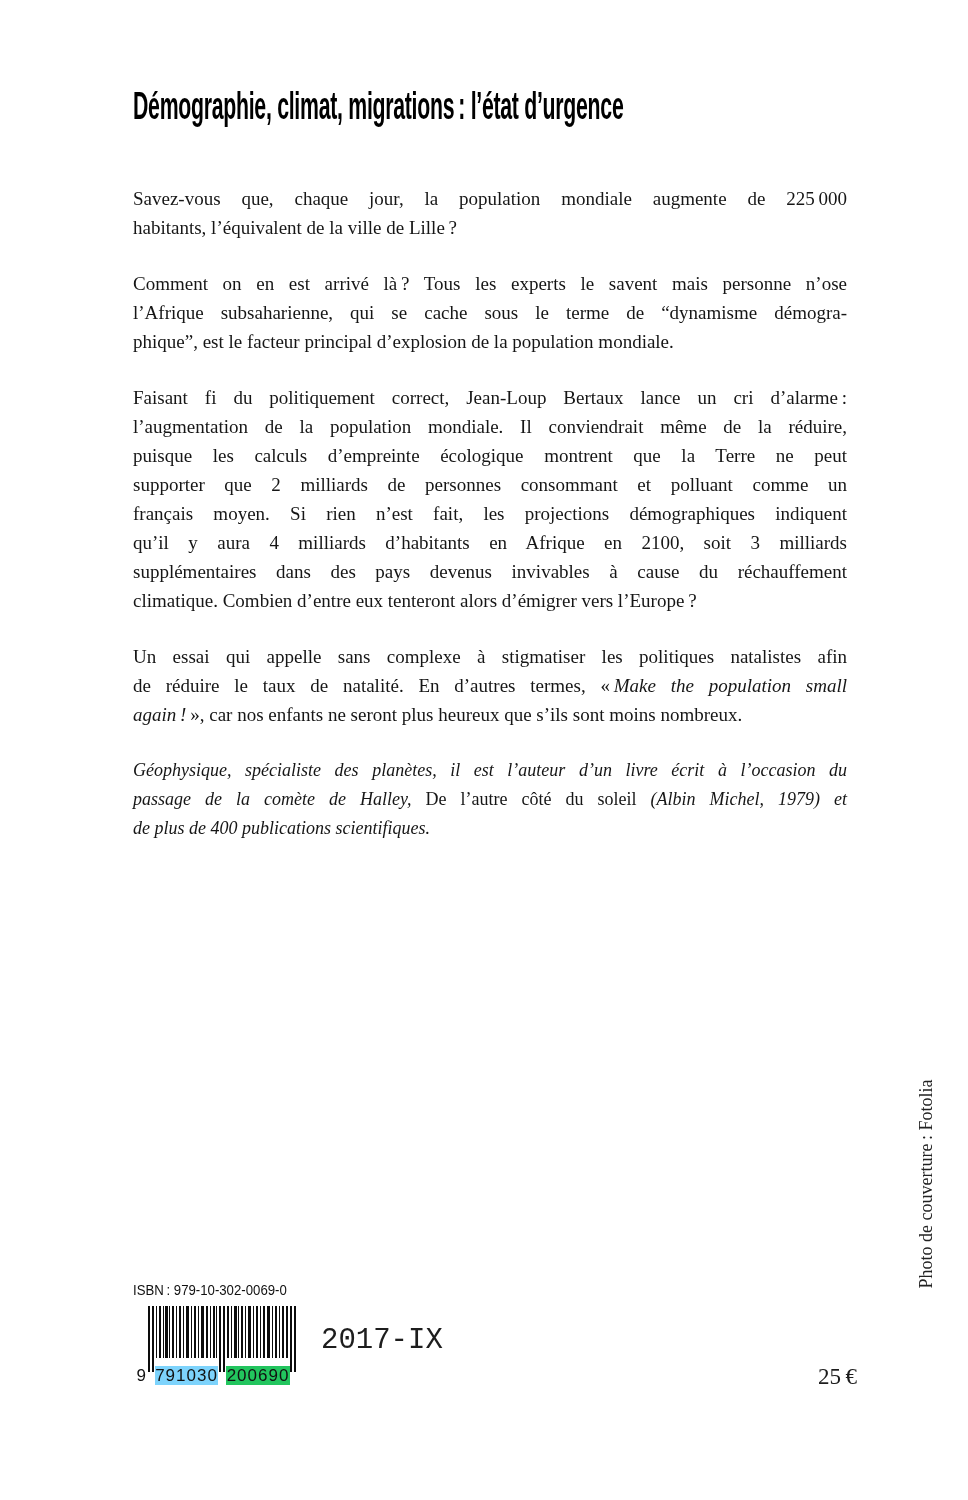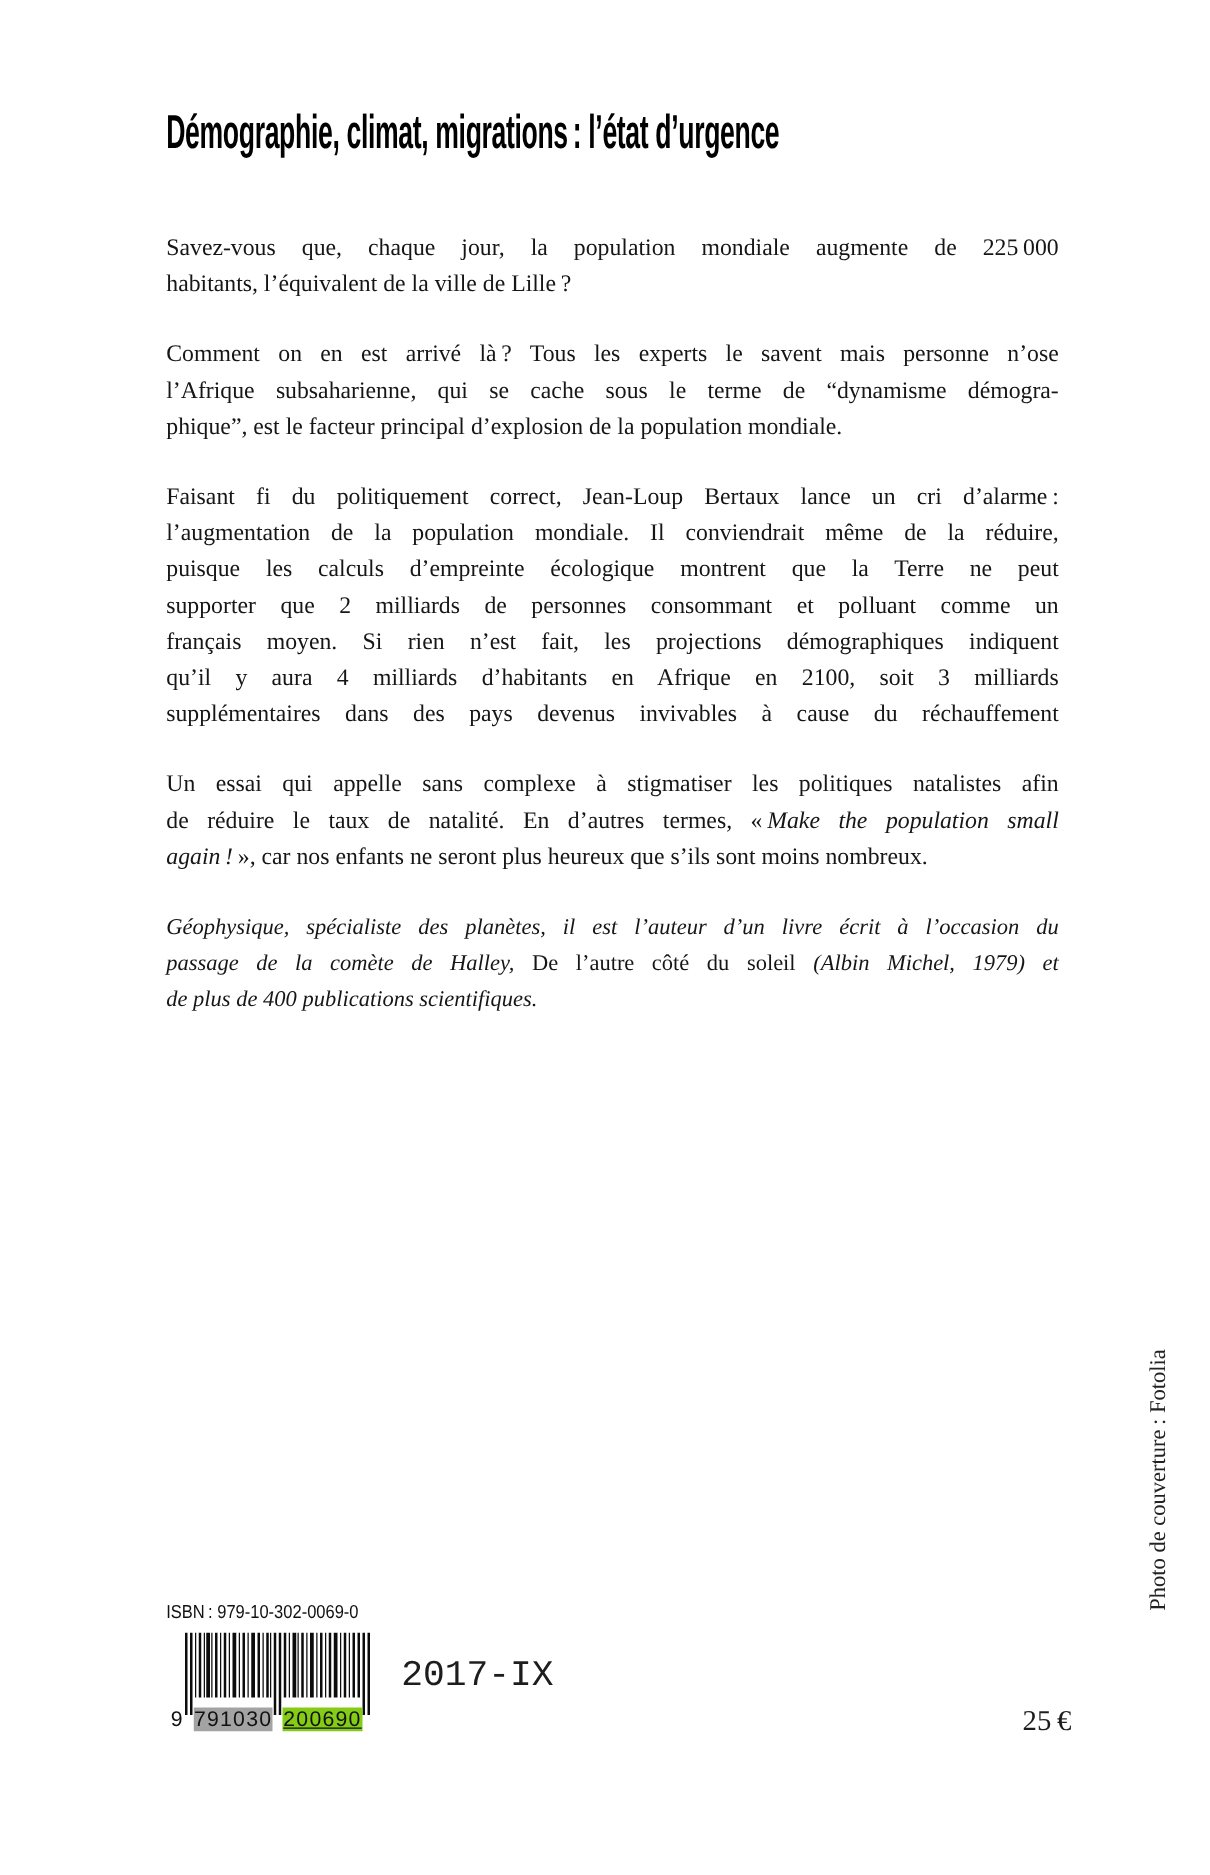--- a/index.html
+++ b/index.html
@@ -54,22 +54,22 @@
   }
   .barcode svg{position:absolute;left:0;top:0;}
   .bc-digit{
     position:absolute;
     font-family:"Liberation Sans", sans-serif;
     font-size:17px;line-height:19px;color:#111;
     letter-spacing:1px;
     text-align:center;
   }
   .bc-first{left:-16px;top:60px;width:14px;text-align:right;letter-spacing:0;}
-  .bc-g1{left:7px;top:60px;width:63px;background:#a3a3a3;}
-  .bc-g2{left:78px;top:60px;width:64px;background:#84cc16;text-decoration:underline;}
+  .bc-g1{left:7px;top:60px;width:63px;background:#7dd3fc;}
+  .bc-g2{left:78px;top:60px;width:64px;background:#22c55e;}
   .edition{
     position:absolute;left:321px;top:1324px;
     font-family:Liberation Mono, monospace;
     font-size:29px;line-height:34px;color:#1d1d1d;
     white-space:nowrap;
   }
   .price{
     position:absolute;left:818px;top:1363px;
     font-family:"Liberation Serif", serif;
     font-size:23px;line-height:27px;color:#1d1d1d;
@@ -103,20 +103,21 @@
   </div>
 
   <div class="para">
     <div class="line"><span>Faisant fi du politiquement correct, Jean-Loup Bertaux lance un cri d’alarme :</span></div>
     <div class="line"><span>l’augmentation de la population mondiale. Il conviendrait même de la réduire,</span></div>
     <div class="line"><span>puisque les calculs d’empreinte écologique montrent que la Terre ne peut</span></div>
     <div class="line"><span>supporter que 2 milliards de personnes consommant et polluant comme un</span></div>
     <div class="line"><span>français moyen. Si rien n’est fait, les projections démographiques indiquent</span></div>
     <div class="line"><span>qu’il y aura 4 milliards d’habitants en Afrique en 2100, soit 3 milliards</span></div>
     <div class="line"><span>supplémentaires dans des pays devenus invivables à cause du réchauffement</span></div>
+    <div class="line pl"><span>climatique. Combien d’entre eux tenteront alors d’émigrer vers l’Europe ?</span></div>
   </div>
 
   <div class="para">
     <div class="line"><span>Un essai qui appelle sans complexe à stigmatiser les politiques natalistes afin</span></div>
     <div class="line"><span>de réduire le taux de natalité. En d’autres termes, « </span><span class="it">Make the population small</span></div>
     <div class="line pl"><span class="it">again ! </span><span>», car nos enfants ne seront plus heureux que s’ils sont moins nombreux.</span></div>
   </div>
 
   <div class="para bio">
     <div class="line"><span>Géophysique, spécialiste des planètes, il est l’auteur d’un livre écrit à l’occasion du</span></div>

